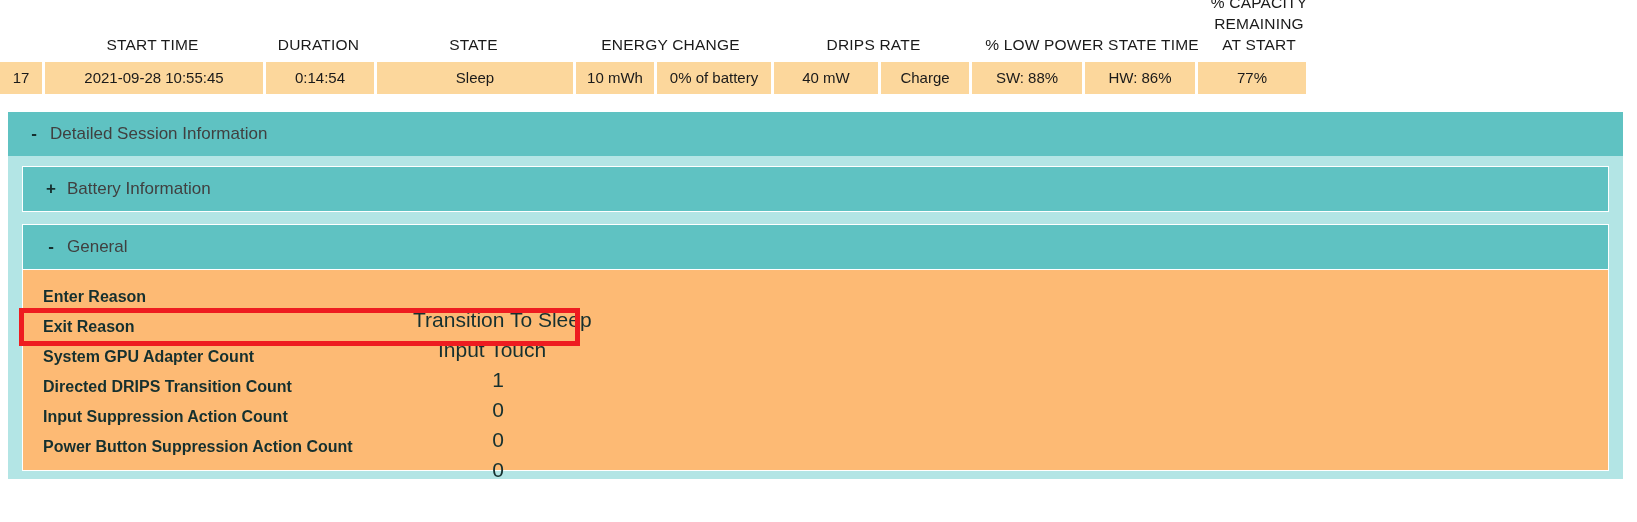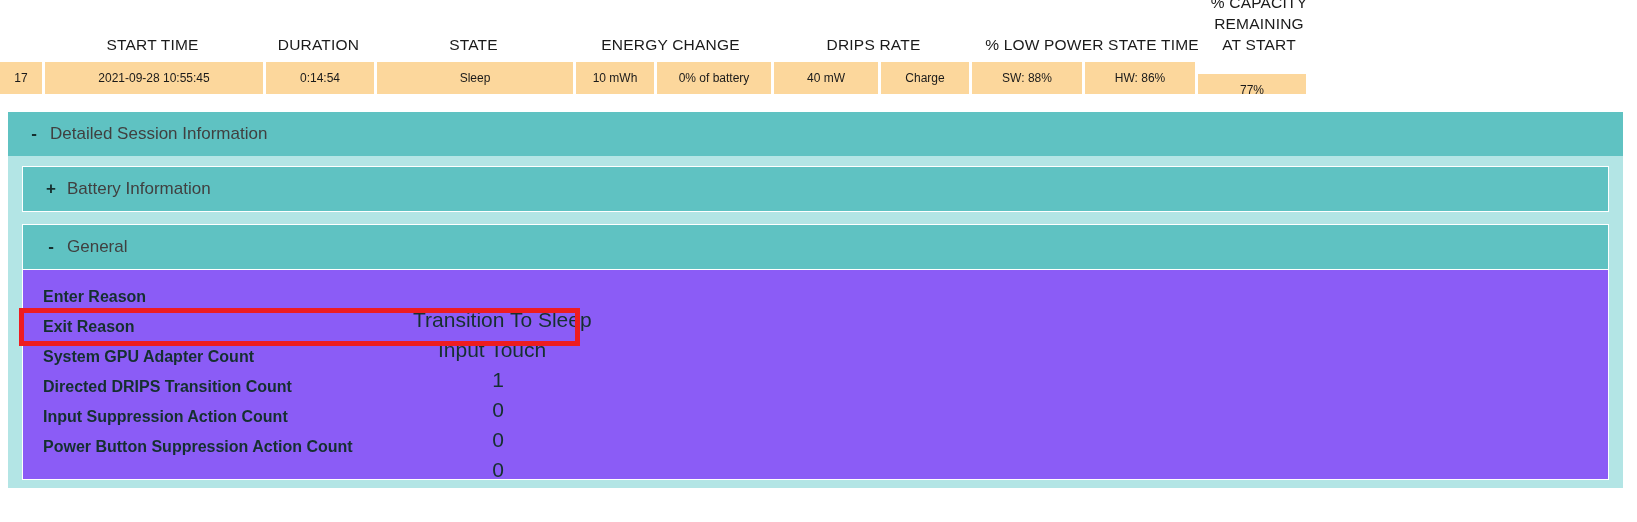--- a/index.html
+++ b/index.html
@@ -36,30 +36,30 @@
     padding-bottom: 7px;
     box-sizing: border-box;
     color: #1a1a1a;
   }
   .summary-row {
     display: flex;
     height: 32px;
   }
   .summary-row .dcell {
     background: #fcd79c;
-    font-size: 12px;
+    font-size: 15px;
     line-height: 32px;
     text-align: center;
     box-sizing: border-box;
     margin-right: 3px;
     color: #1a1a1a;
     white-space: nowrap;
     overflow: hidden;
   }
-  .summary-row .dcell.last { margin-right: 0; margin-top: 12px; }
+  .summary-row .dcell.last { margin-right: 0; }
 
   
   .c-idx      { width: 42px; }
   .c-start    { width: 218px; }
   .c-dur      { width: 108px; }
   .c-state    { width: 196px; }
   .c-energy   { width: 78px; }
   .c-energypct{ width: 114px; }
   .c-rate     { width: 104px; }
   .c-ratestate{ width: 88px; }
@@ -114,24 +114,24 @@
 
   .outer-body {
     background: #b3e5e5;
     padding: 10px 14px 8px 14px;
     box-sizing: border-box;
   }
   .sub-panel { margin-bottom: 12px; }
   .sub-panel:last-child { margin-bottom: 0; }
 
   .general-body {
-    background: #8b5cf6;
+    background: #fdba74;
     border: 1px solid #ffffff;
     border-top: none;
-    padding: 12px 0 17px 0;
+    padding: 12px 0 8px 0;
     box-sizing: border-box;
   }
 
   
   .detail-row {
     display: flex;
     align-items: center;
     height: 30px;
     position: relative;
   }

